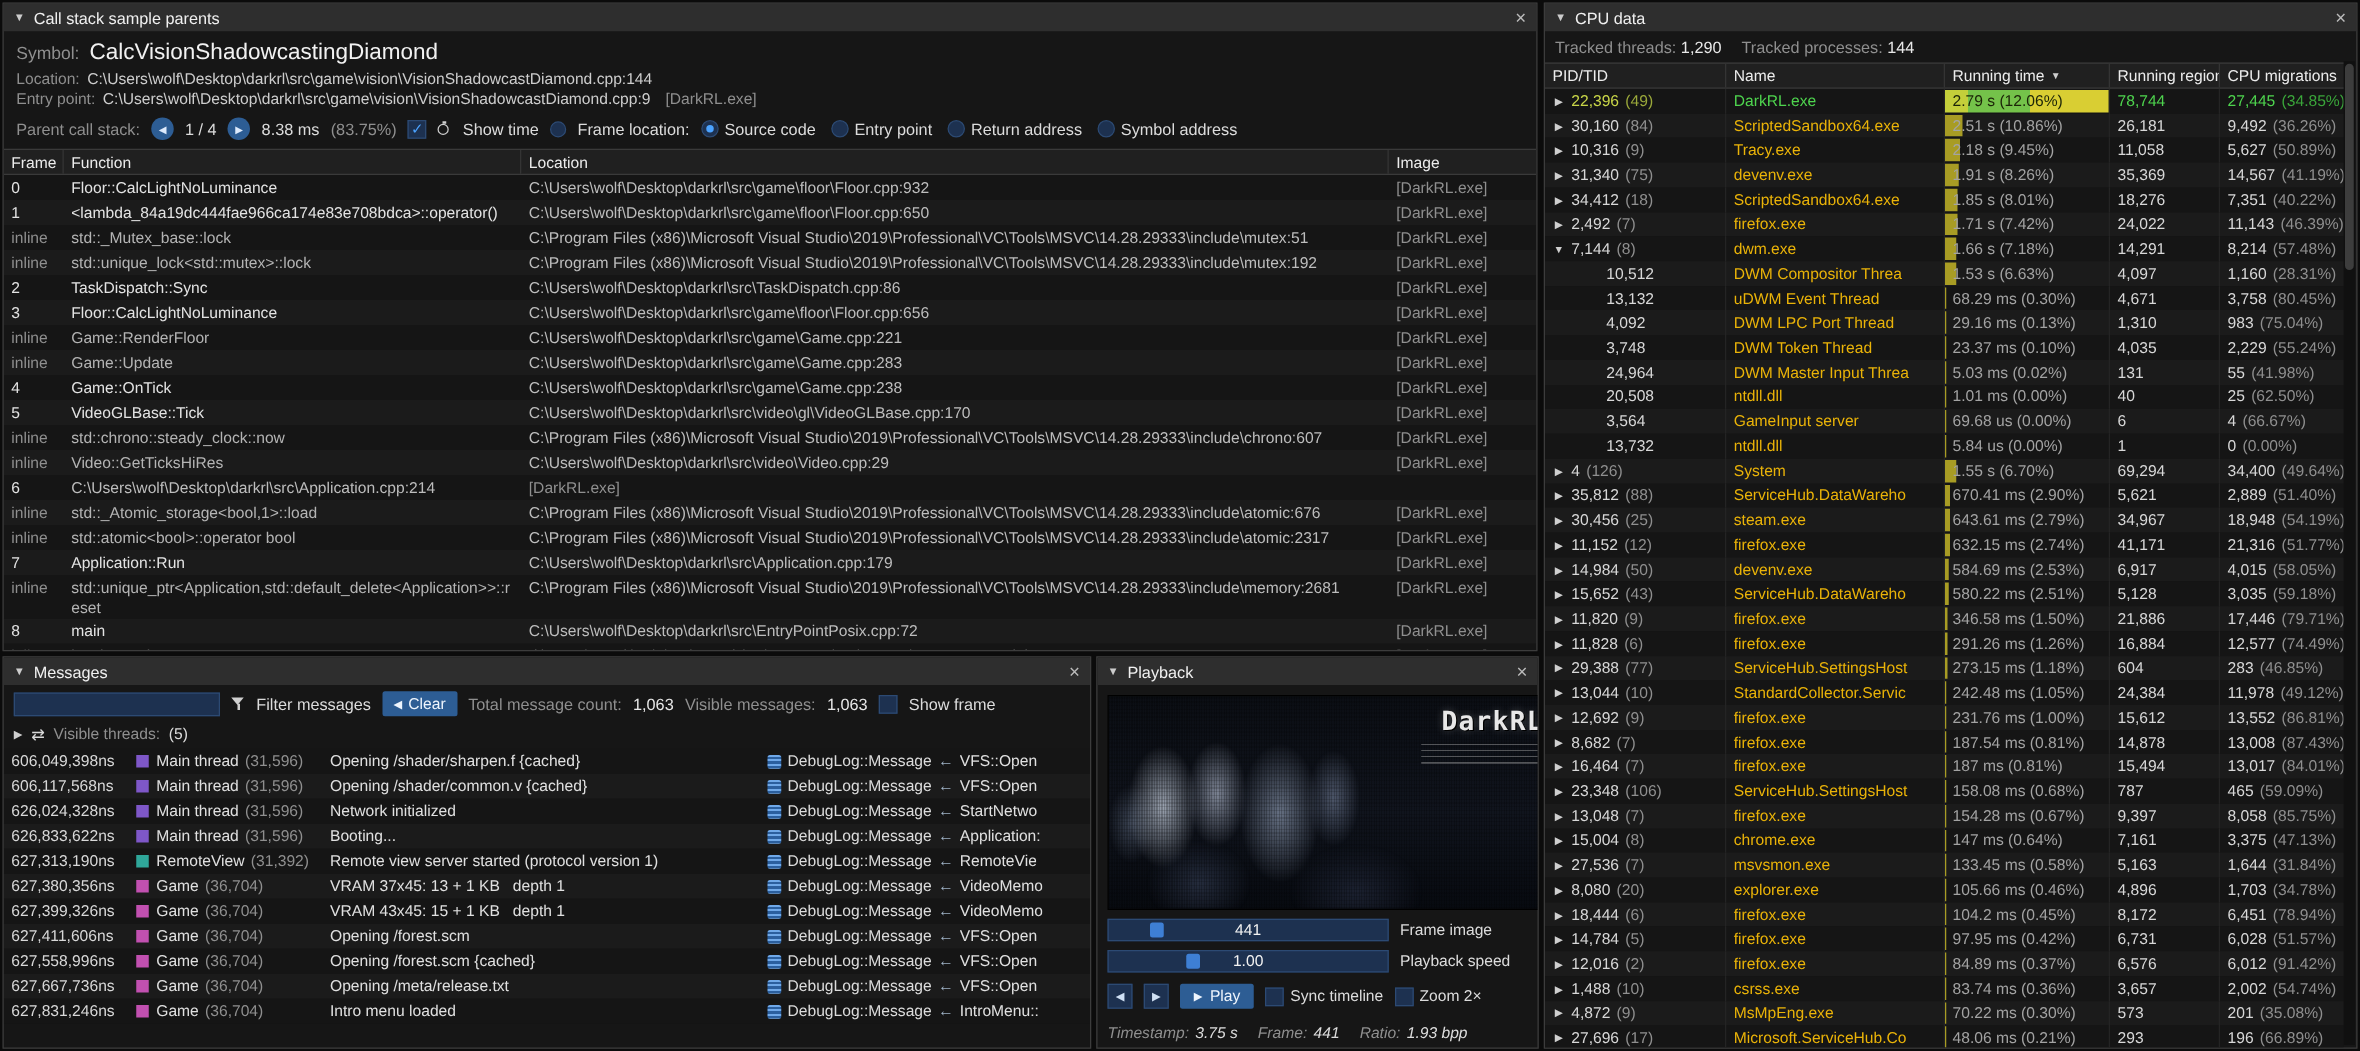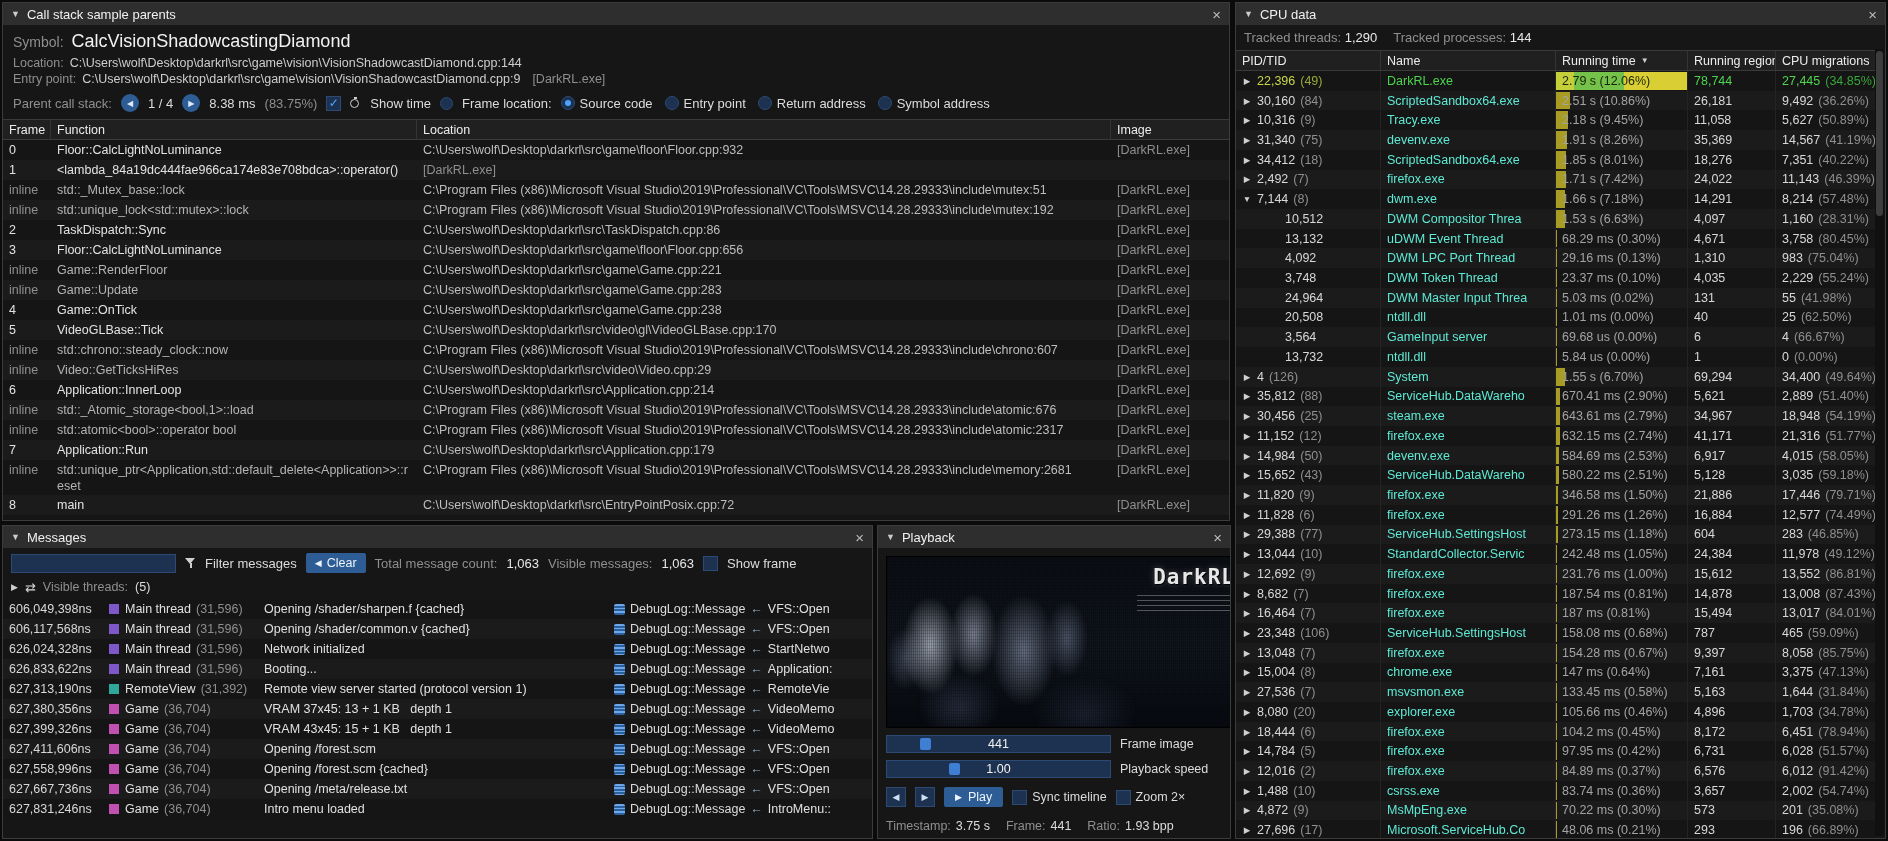--- a/index.html
+++ b/index.html
@@ -118,37 +118,37 @@
   .slider{position:relative;width:225px;height:18px;background:#1d3150;border:1px solid #2c4a73;box-sizing:border-box;flex:0 0 225px;}
   .grab{position:absolute;top:2px;bottom:2px;width:11px;background:#3e7fd4;border-radius:2px;}
   .sval{position:absolute;inset:0;display:flex;align-items:center;justify-content:center;color:#f2f2f2;}
   .pb-buttons{display:flex;align-items:center;gap:9px;font-size:12.5px;margin-top:2px;}
   .sq-btn{width:20px;height:20px;background:#1d3150;border:1px solid #2c4a73;color:#cfe0f4;box-sizing:border-box;
           display:inline-flex;align-items:center;justify-content:center;font-size:9px;}
   .play-btn{height:20px;background:#2d5d94;color:#eef5fd;display:inline-flex;align-items:center;gap:6px;
             padding:0 11px;border-radius:2px;}
   .play-btn .btn-ic{font-size:9px;}
   .cb-group{display:inline-flex;align-items:center;gap:5px;}
-  .pb-stats{display:flex;gap:16px;font-size:12.5px;margin-top:5px;white-space:nowrap;}
+  .pb-stats{display:flex;gap:16px;font-size:12.5px;margin-top:5px;white-space:nowrap;font-style:italic;}
   .stat{display:inline-flex;gap:5px;}
 
   
   .cpu-info{padding:5px 8px;font-size:13px;display:flex;gap:16px;flex:0 0 22px;box-sizing:border-box;white-space:nowrap;}
   .cpu-cols{grid-template-columns:145px 175px 132px 88px 1fr;margin-right:10px;}
   .cpu-body{flex:1;overflow:hidden;margin-right:10px;}
   .cpu-row{display:grid;grid-template-columns:145px 175px 132px 88px 1fr;height:19.72px;font-size:12.5px;align-items:center;}
   .cpu-row:nth-child(even){background:#1b1b1b;}
   .cpu-row:nth-child(odd){background:#151515;}
   .cpu-row>div{padding:0 6px;overflow:hidden;white-space:nowrap;border-right:1px solid #242424;height:100%;
                display:flex;align-items:center;gap:5px;box-sizing:border-box;}
   .cpu-row>div:last-child{border-right:none;}
   .node-arrow{width:10px;flex:0 0 10px;font-size:8.5px;color:#cfcfcf;text-align:center;}
   .cpu-row.child .pid-cell{padding-left:34px;}
   .pid{color:#d8d8d8;}
-  .name-cell{color:#5eead4;}
+  .name-cell{color:#eab308;}
   .rt-cell{position:relative;}
   .rt-bar{position:absolute;left:0;top:1px;bottom:1px;background:#a89c24;}
   .rt-text{position:relative;z-index:1;color:#a3a3a3;}
   .reg-cell{color:#d8d8d8;justify-content:flex-start;}
   .mig{color:#d8d8d8;}
   .cpu-row.self .rt-bar{width:100% !important;
       background:linear-gradient(90deg,#c4cf3a 0%,#c4cf3a 14%,#74c24a 14%,#74c24a 52%,#d9ce33 52%,#d9ce33 100%);}
   .cpu-row.self .rt-text{color:#1c2408;}
   .cpu-row.self .pid{color:#c9d648;}
   .cpu-row.self .cnt{color:#9aa83a;}
@@ -221,20 +221,21 @@
   <div id="cs-rows" class="tbody">
       <div class="cs-row">
     <div class="c-frame">0</div>
     <div class="c-fn">Floor::CalcLightNoLuminance</div>
     <div class="c-loc">C:\Users\wolf\Desktop\darkrl\src\game\floor\Floor.cpp:932</div>
     <div class="c-img">[DarkRL.exe]</div>
   </div>
       <div class="cs-row">
     <div class="c-frame">1</div>
     <div class="c-fn">&lt;lambda_84a19dc444fae966ca174e83e708bdca&gt;::operator()</div>
+    <div class="c-loc">C:\Users\wolf\Desktop\darkrl\src\game\floor\Floor.cpp:650</div>
     <div class="c-img">[DarkRL.exe]</div>
   </div>
       <div class="cs-row inline">
     <div class="c-frame">inline</div>
     <div class="c-fn">std::_Mutex_base::lock</div>
     <div class="c-loc">C:\Program Files (x86)\Microsoft Visual Studio\2019\Professional\VC\Tools\MSVC\14.28.29333\include\mutex:51</div>
     <div class="c-img">[DarkRL.exe]</div>
   </div>
       <div class="cs-row inline">
     <div class="c-frame">inline</div>
@@ -285,21 +286,20 @@
     <div class="c-img">[DarkRL.exe]</div>
   </div>
       <div class="cs-row inline">
     <div class="c-frame">inline</div>
     <div class="c-fn">Video::GetTicksHiRes</div>
     <div class="c-loc">C:\Users\wolf\Desktop\darkrl\src\video\Video.cpp:29</div>
     <div class="c-img">[DarkRL.exe]</div>
   </div>
       <div class="cs-row">
     <div class="c-frame">6</div>
-    <div class="c-fn">Application::InnerLoop</div>
     <div class="c-loc">C:\Users\wolf\Desktop\darkrl\src\Application.cpp:214</div>
     <div class="c-img">[DarkRL.exe]</div>
   </div>
       <div class="cs-row inline">
     <div class="c-frame">inline</div>
     <div class="c-fn">std::_Atomic_storage&lt;bool,1&gt;::load</div>
     <div class="c-loc">C:\Program Files (x86)\Microsoft Visual Studio\2019\Professional\VC\Tools\MSVC\14.28.29333\include\atomic:676</div>
     <div class="c-img">[DarkRL.exe]</div>
   </div>
       <div class="cs-row inline">

